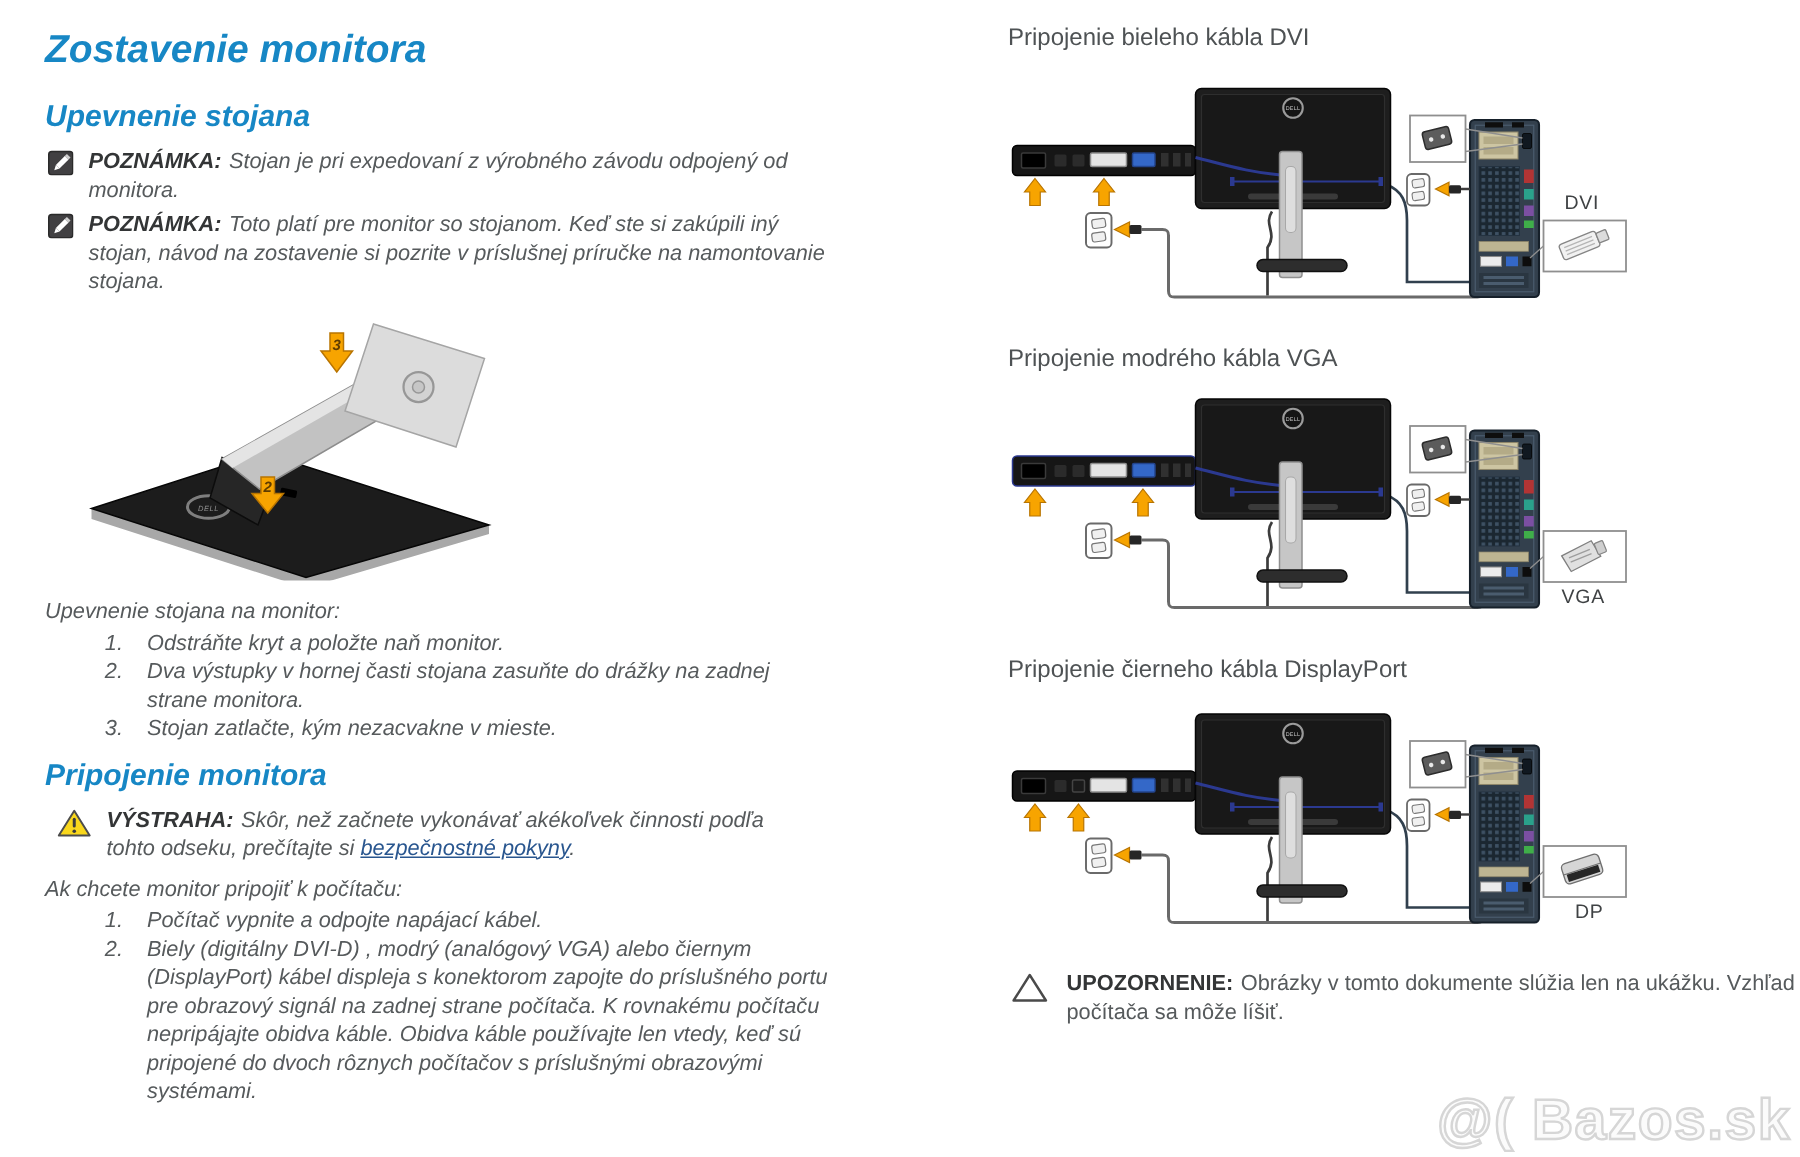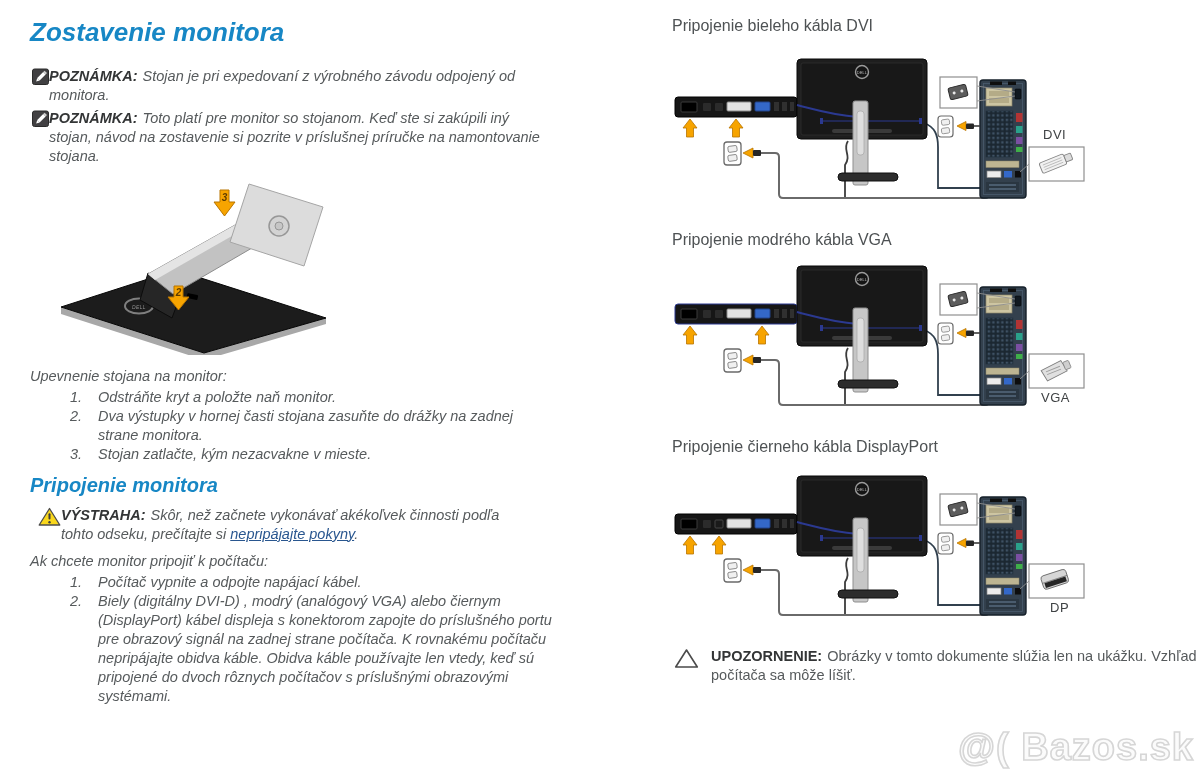--- a/index.html
+++ b/index.html
@@ -13,21 +13,21 @@
   .col-left{position:absolute;left:30px;top:18px;width:524px;font-style:italic;}
   .col-right{position:absolute;left:672px;top:16px;width:448px;}
 
   h1.page-title{
     margin:0 0 20px 0;font-size:26px;line-height:1.1;font-weight:bold;color:#1787c5;
   }
   h2.section-heading{
     margin:0 0 10px 0;font-size:20px;line-height:1.1;font-weight:bold;color:#1787c5;
   }
   h2.section-heading.mt{margin-top:10px;}
-  .note-row, .warn-row{display:flex;margin:0 0 4px 2px;justify-content:flex-end;}
+  .note-row, .warn-row{display:flex;gap:10px;margin:0 0 4px 2px;justify-content:flex-end;}
   .note-row .txt, .warn-row .txt{font-size:14.5px;line-height:19px;}
   .warn-row{margin-left:8px;padding-right:30px;}
   .warn-row .txt{margin-left:14px;}
   .icon-cell{flex:0 0 auto;padding-top:1px;}
   .b{font-weight:bold;color:#333536;margin-right:5px;}
   p.intro{margin:14px 0 2px 0;font-size:14.5px;line-height:19px;}
   p.intro2{margin:8px 0 2px 0;font-size:14.5px;line-height:19px;}
   ol.steps{margin:2px 0 6px 0;padding-left:56px;font-size:14.5px;line-height:19px;}
   ol.steps li{padding-left:12px;margin:0;}
   a.safety-link{color:#29568f;text-decoration:underline;cursor:pointer;}
@@ -71,20 +71,21 @@
   <defs>
     <pattern id="meshpat" width="4.5" height="4.5" patternUnits="userSpaceOnUse">
       <rect width="4.5" height="4.5" fill="#1b2731"></rect>
       <rect x="0.7" y="0.7" width="2.4" height="2.4" fill="#3e5164"></rect>
     </pattern>
   </defs>
 </svg>
 
 <div class="col-left">
   <h1 class="page-title">Zostavenie monitora</h1>
+  <h2 class="section-heading">Upevnenie stojana</h2>
 
   <div class="note-row">
     <span class="icon-cell">
       <svg width="17" height="17" viewBox="0 0 17 17">
         <rect x="0.5" y="1" width="16" height="15.5" rx="2" fill="#414042" stroke="#2a2a2a"></rect>
         <g transform="rotate(45 8.5 9)">
           <rect x="6.9" y="1.6" width="3.4" height="2" fill="#cfcfcf"></rect>
           <rect x="6.9" y="3.6" width="3.4" height="8.4" fill="#ffffff"></rect>
           <polygon points="6.9,12 10.3,12 8.6,15.2" fill="#ffffff"></polygon>
         </g>
@@ -149,21 +150,21 @@
   <h2 class="section-heading mt">Pripojenie monitora</h2>
 
   <div class="warn-row">
     <span class="icon-cell">
       <svg width="23" height="20" viewBox="0 0 23 20">
         <polygon points="11.5,1.5 21.8,18 1.2,18" fill="#f9d71c" stroke="#4c4c4c" stroke-width="1.3" stroke-linejoin="round"></polygon>
         <rect x="10.5" y="6.2" width="2" height="6.4" rx="1" fill="#3c3c3c"></rect>
         <circle cx="11.5" cy="15.2" r="1.2" fill="#3c3c3c"></circle>
       </svg>
     </span>
-    <p class="txt" style="margin:0"><span class="b">VÝSTRAHA:</span><span>Skôr, než začnete vykonávať akékoľvek činnosti podľa tohto odseku, prečítajte si </span><a class="safety-link">nepripájajte pokyny</a><span>.</span></p>
+    <p class="txt" style="margin:0"><span class="b">VÝSTRAHA:</span><span>Skôr, než začnete vykonávať akékoľvek činnosti podľa tohto odseku, prečítajte si </span><a class="safety-link">bezpečnostné pokyny</a><span>.</span></p>
   </div>
 
   <p class="intro2">Ak chcete monitor pripojiť k počítaču:</p>
   <ol class="steps">
     <li>Počítač vypnite a odpojte napájací kábel.</li>
     <li>Biely (digitálny DVI-D) , modrý (analógový VGA) alebo čiernym (DisplayPort) kábel displeja s konektorom zapojte do príslušného portu pre obrazový signál na zadnej strane počítača. K rovnakému počítaču nepripájajte obidva káble. Obidva káble používajte len vtedy, keď sú pripojené do dvoch rôznych počítačov s príslušnými obrazovými systémami.</li>
   </ol>
 </div>
 
 <div class="col-right">

